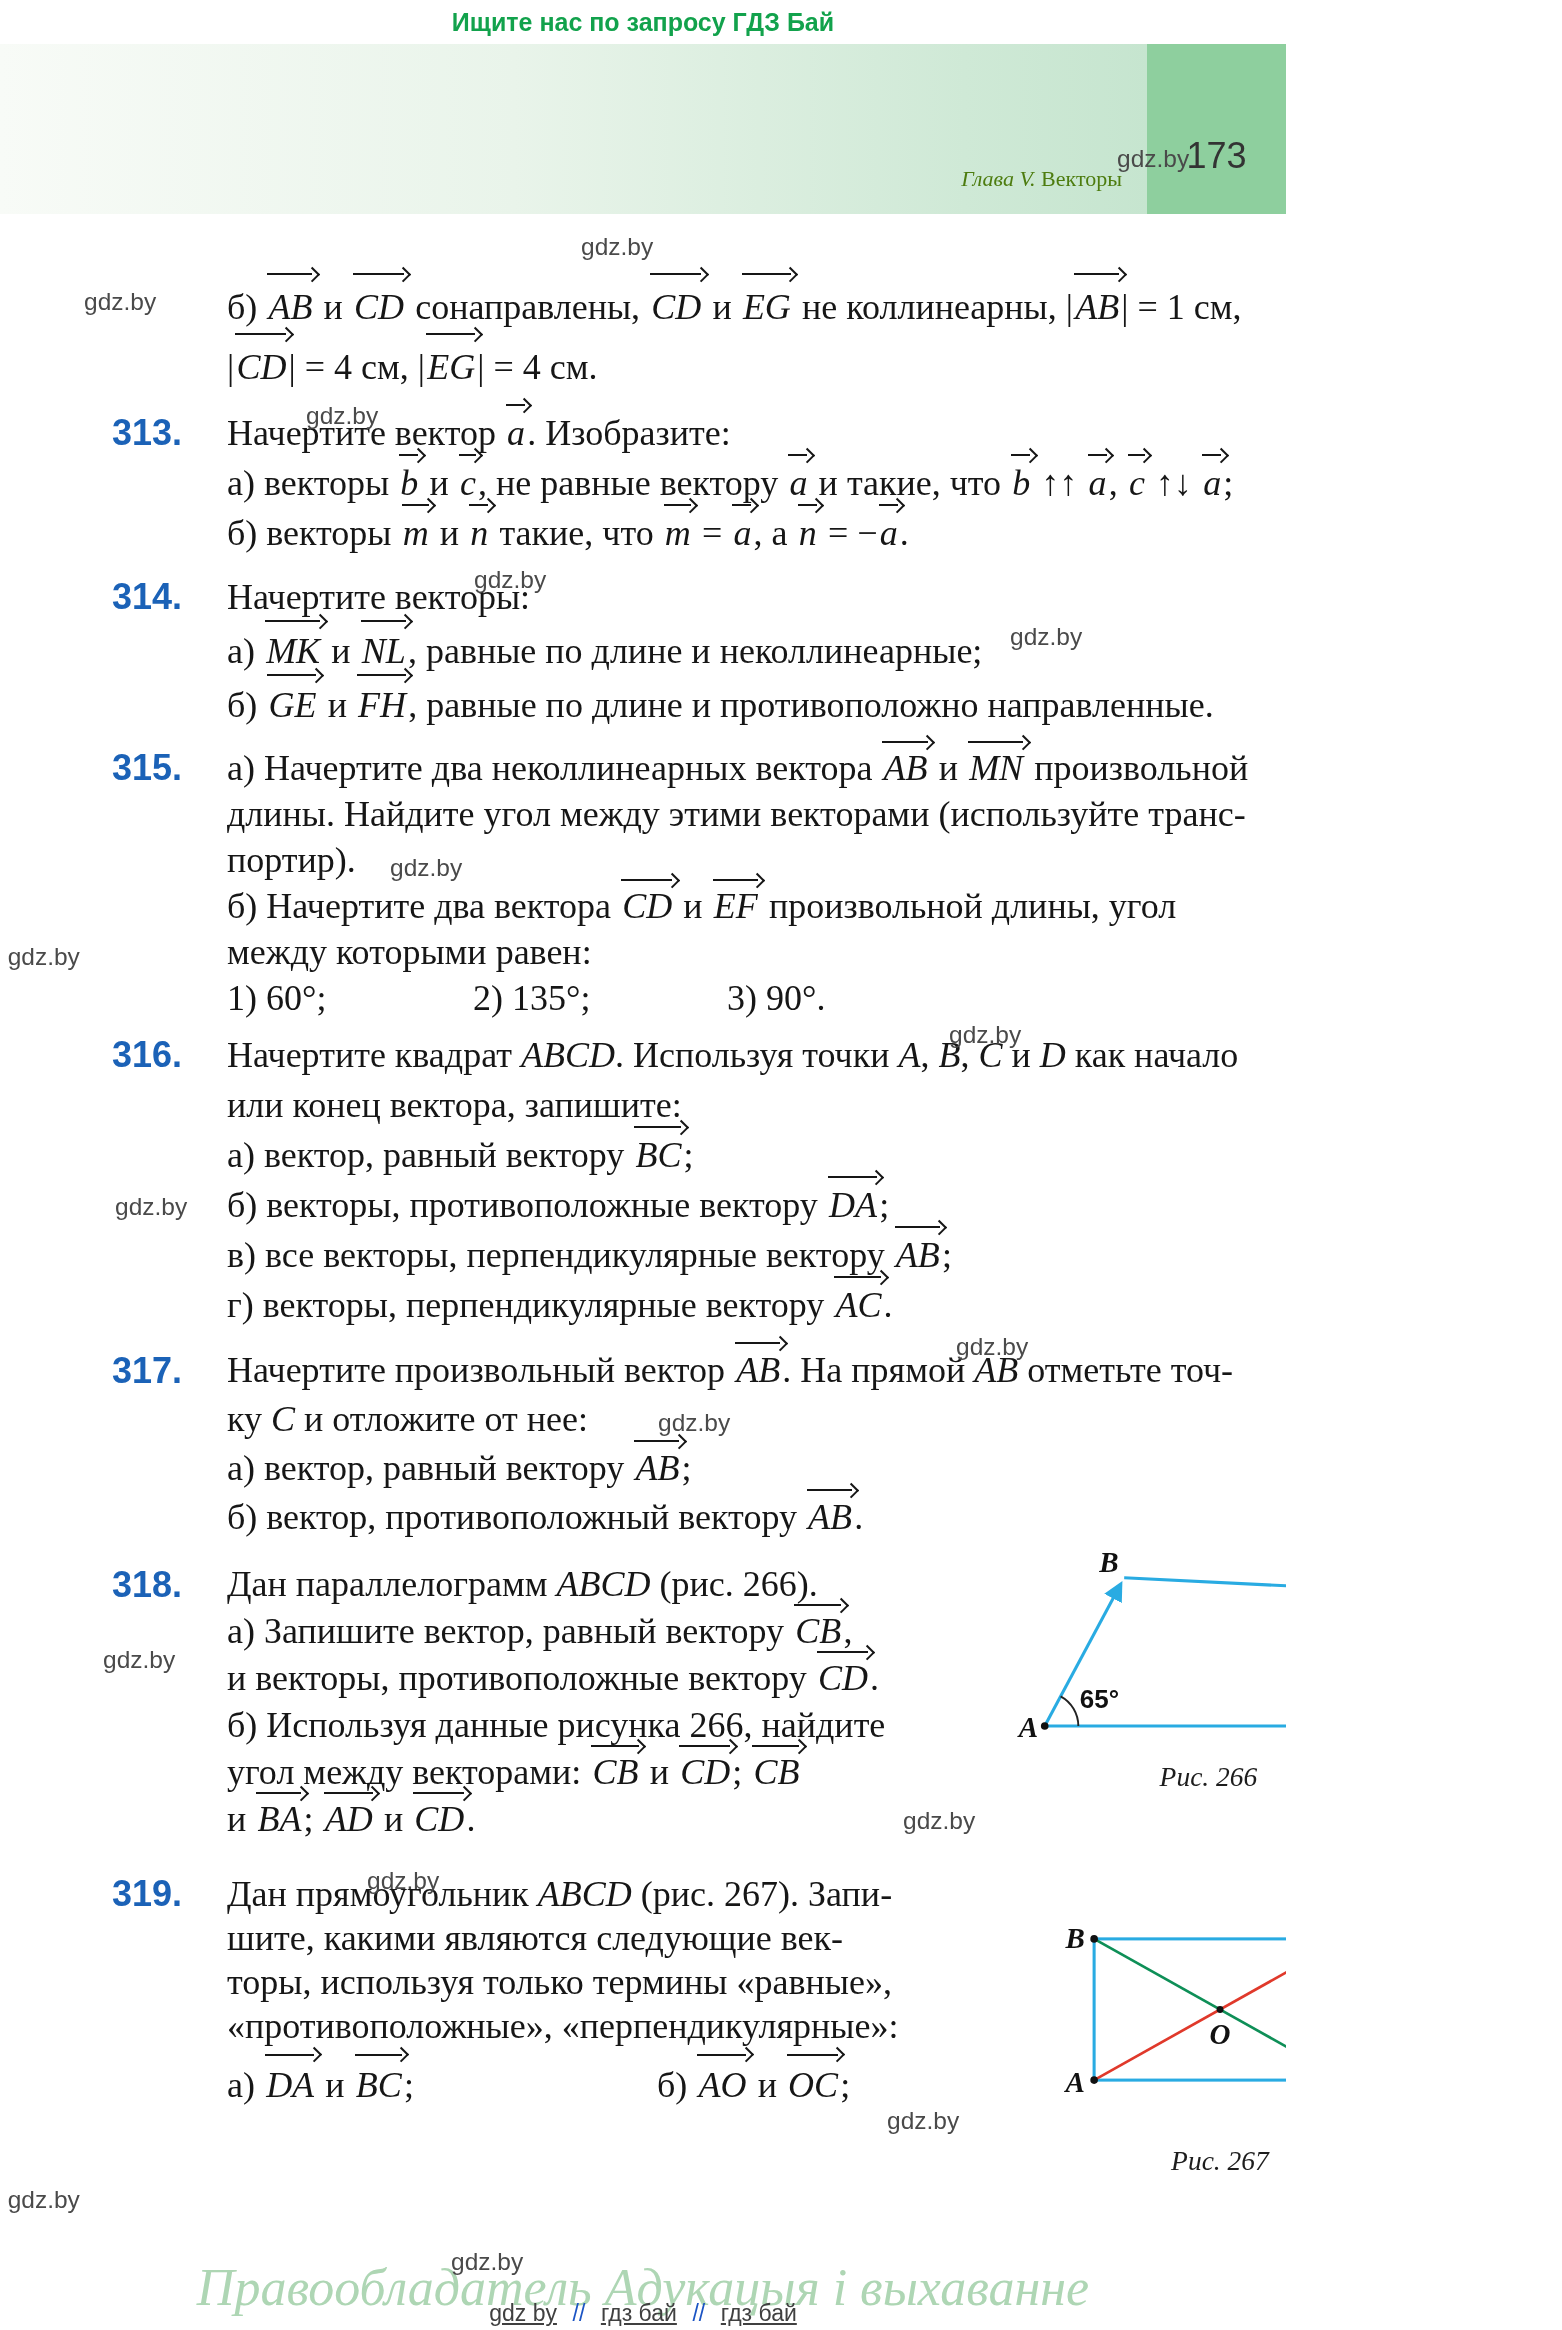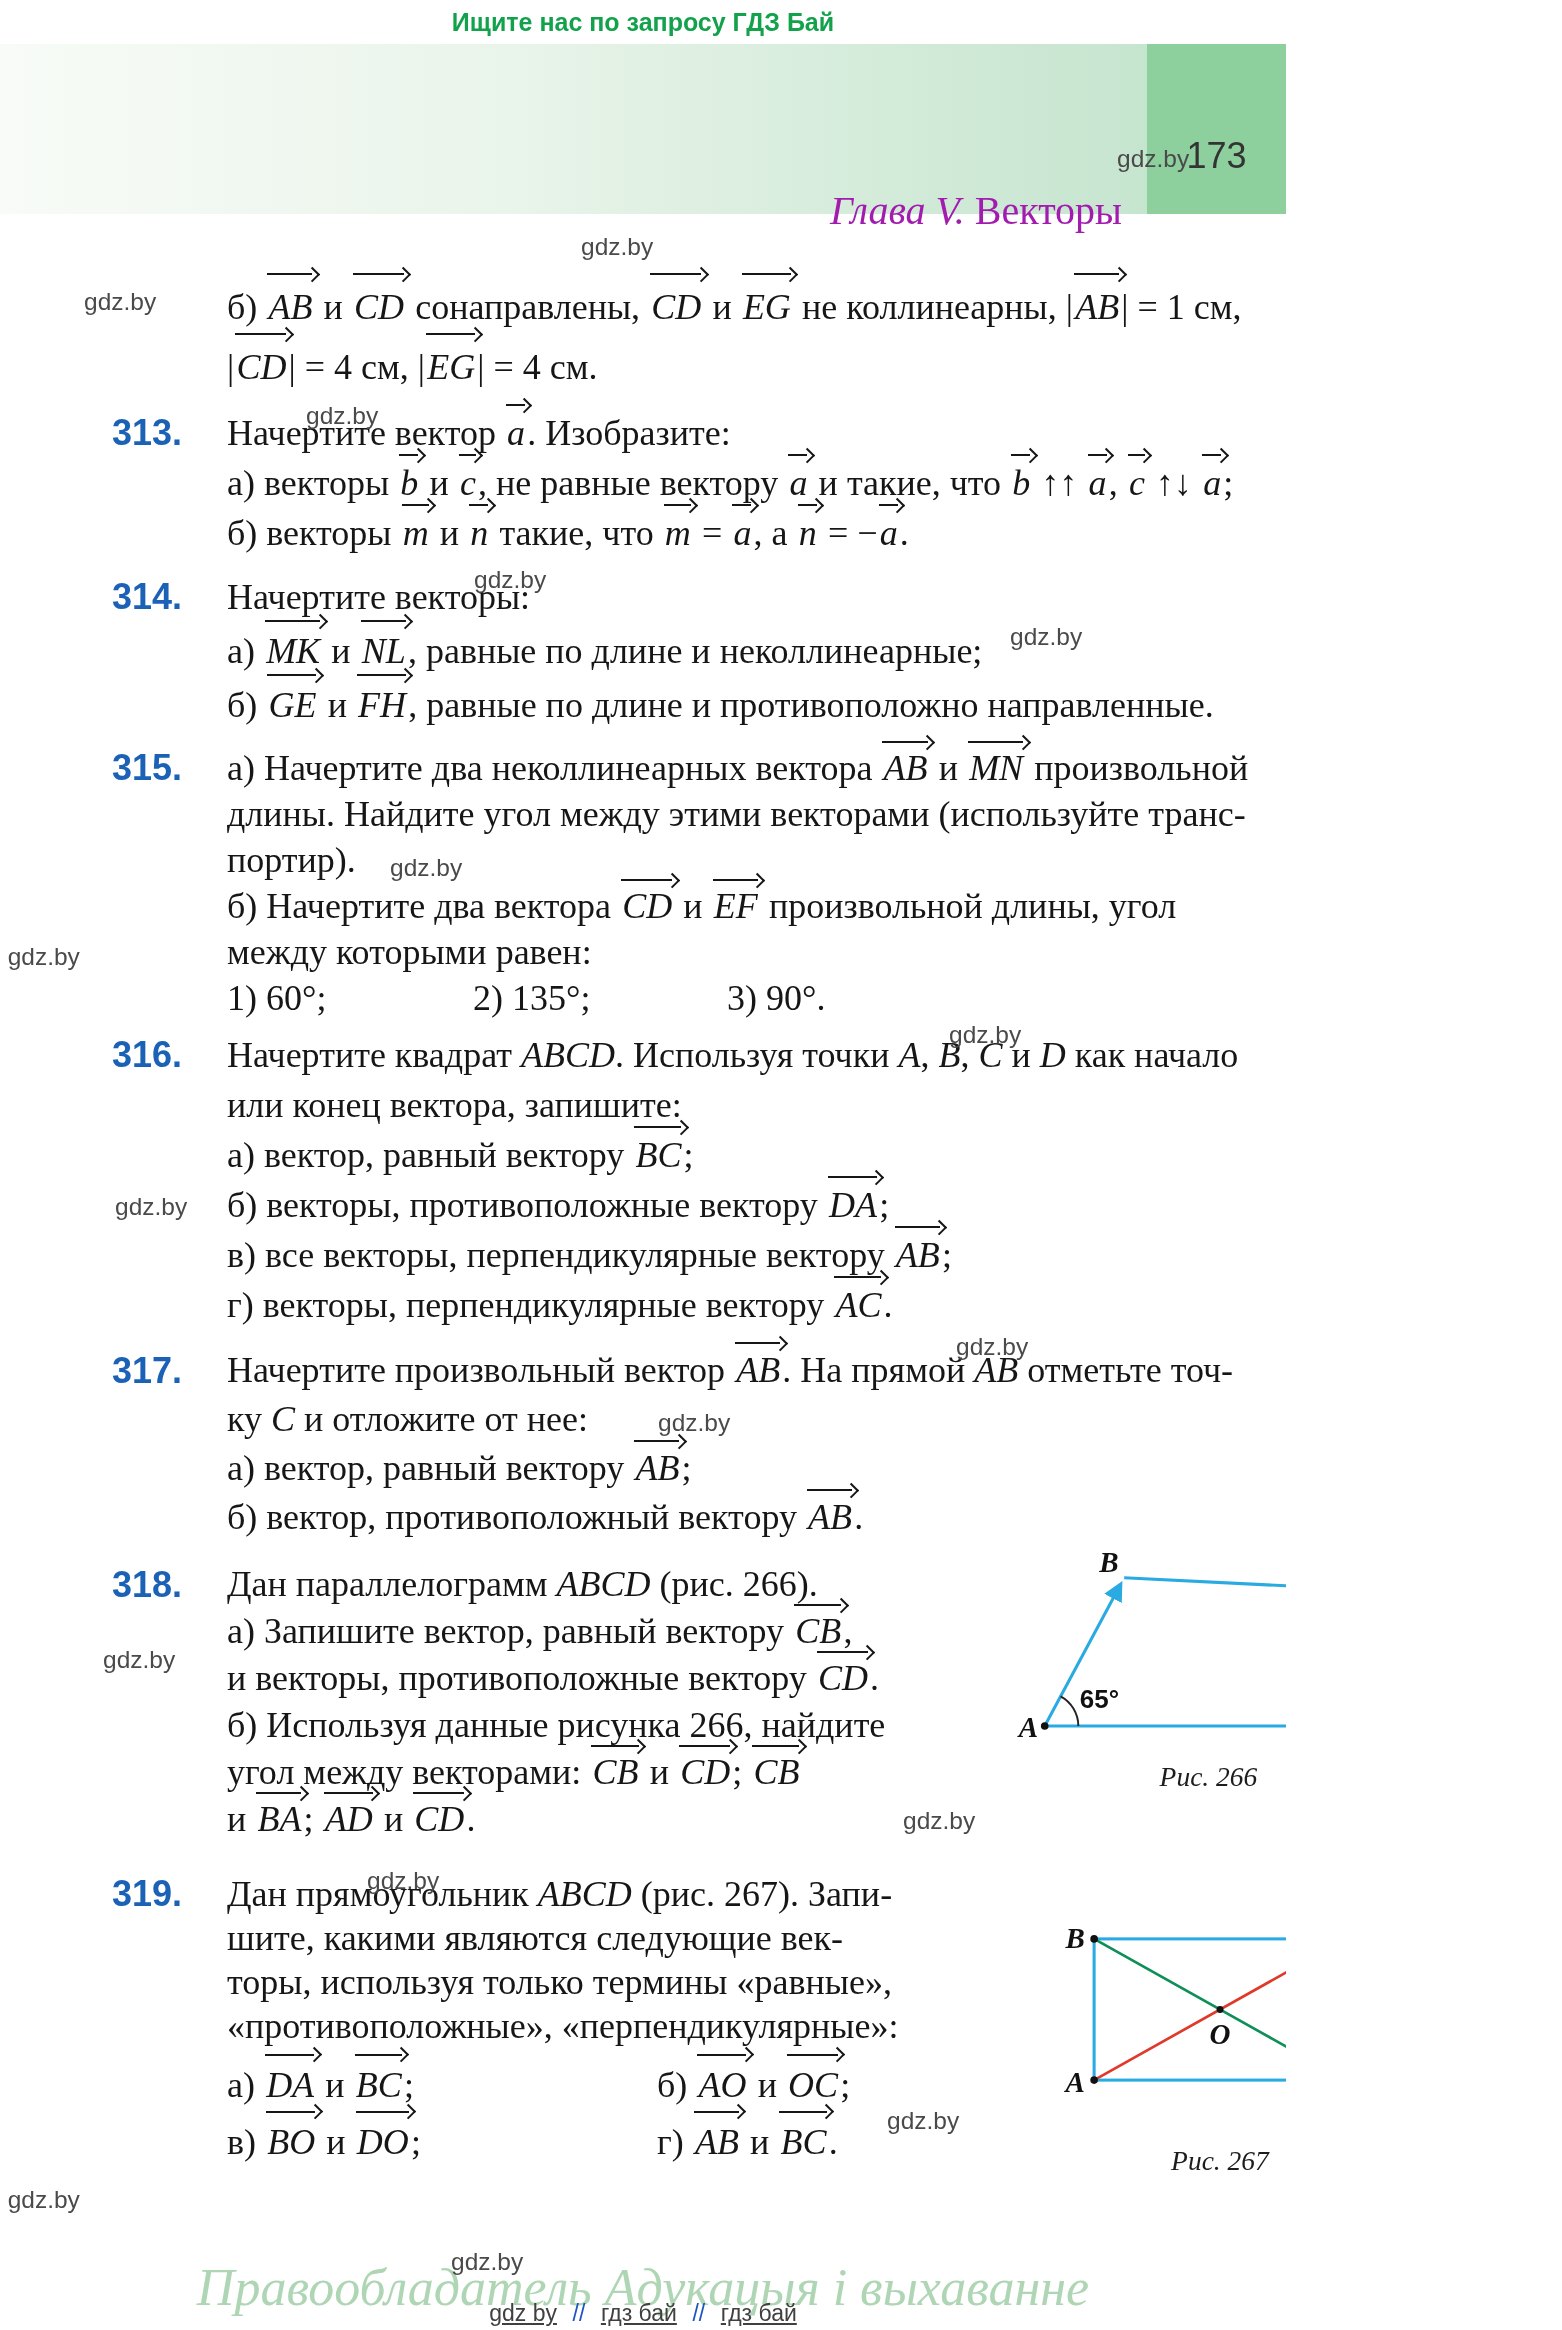--- a/index.html
+++ b/index.html
@@ -22,21 +22,21 @@
   .band {
     position:absolute; top:44px; left:0; right:0; height:170px;
     background:linear-gradient(90deg,#f8fbf7 0%, #e9f4ea 40%, #cfe9d6 75%, #bfe2ca 100%);
   }
   .pagenum-box {
     position:absolute; top:44px; right:0; width:139px; height:170px; background:#8ecf9e;
     display:flex; align-items:flex-end; justify-content:center; padding-bottom:37px;
   }
   .pagenum { font-family:"Liberation Sans","DejaVu Sans",sans-serif; font-size:36px; color:#333333; }
   .chapter {
-    position:absolute; top:162px; right:164px; font-size:40px; color:#a21caf; line-height:34px; white-space:nowrap;margin-top:32px;
+    position:absolute; top:162px; right:164px; font-size:22px; color:#4d7c0f; line-height:34px; white-space:nowrap;
   }
   .chapter .ital { font-style:italic; }
 
   
   .prob { position:absolute; left:112px; width:1318px; display:flex; align-items:flex-start; }
   .pnum {
     width:115px; flex:none;
     font-family:"Liberation Sans","DejaVu Sans",sans-serif; font-weight:bold;
     font-size:36px; color:#1b62b7; line-height:var(--lh,49px);
   }
@@ -186,24 +186,20 @@
   <div class="prob narrow1030" style="top:1872px; --lh:44px;">
     <div class="pnum">319.</div>
     <div class="pbody">
       <div class="line">Дан прямоугольник <span class="mi">ABCD</span> (рис. 267). Запи-</div>
       <div class="line">шите, какими являются следующие век-</div>
       <div class="line">торы, используя только термины «равные»,</div>
       <div class="line">«противоположные», «перпендикулярные»:</div>
       <div class="line rowgap" style="--lh:57px;">
         <span class="colcell">а) <span class="vec">DA</span> и <span class="vec">BC</span>;</span>
         <span>б) <span class="vec">AO</span> и <span class="vec">OC</span>;</span>
-      </div>
-      <div class="line" style="--lh:57px;">
-        <span class="colcell">в) <span class="vec">BO</span> и <span class="vec">DO</span>;</span>
-        <span>г) <span class="vec">AB</span> и <span class="vec">BC</span>.</span>
       </div>
     </div>
   </div>
 
   <div class="figure" style="left:1017px; top:1561px; width:413px;">
     <svg width="413" height="191" viewBox="0 0 540 250">
       <defs>
         <marker id="ar266" viewBox="0 0 10 10" refX="7" refY="5" markerWidth="6.5" markerHeight="6.5" orient="auto">
           <path d="M0,0 L10,5 L0,10 z" fill="#29abe2"></path>
         </marker>

